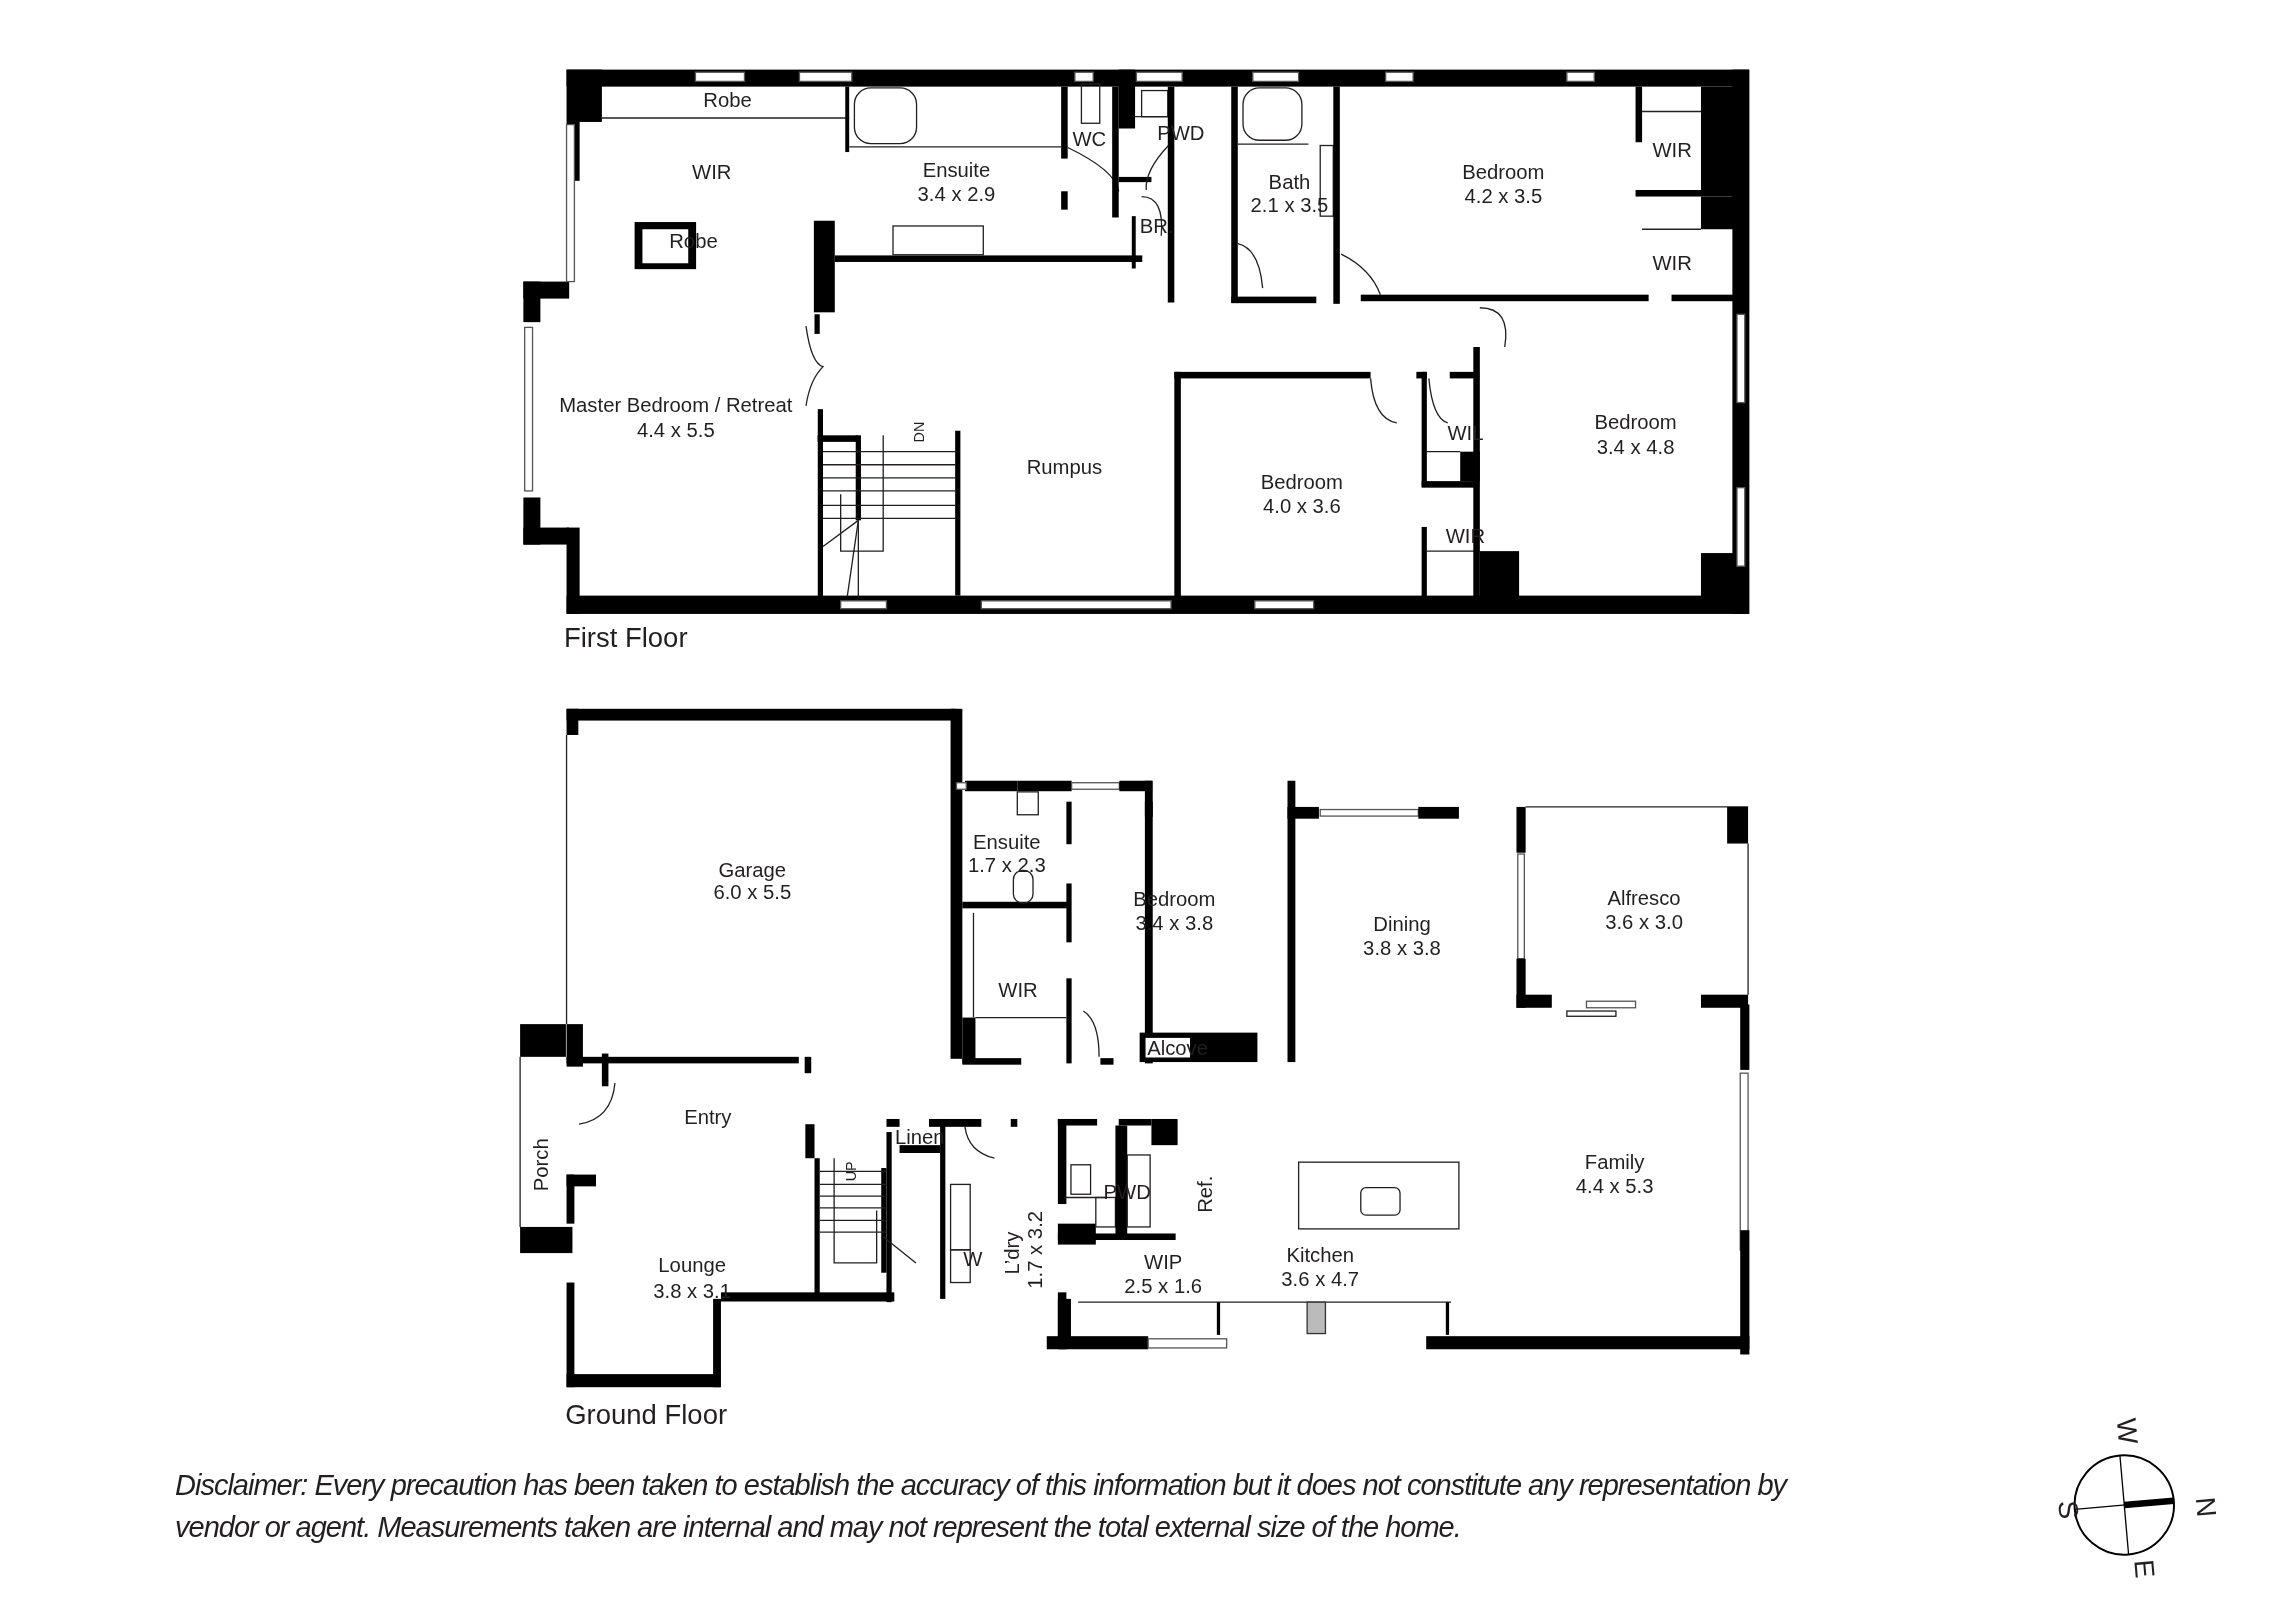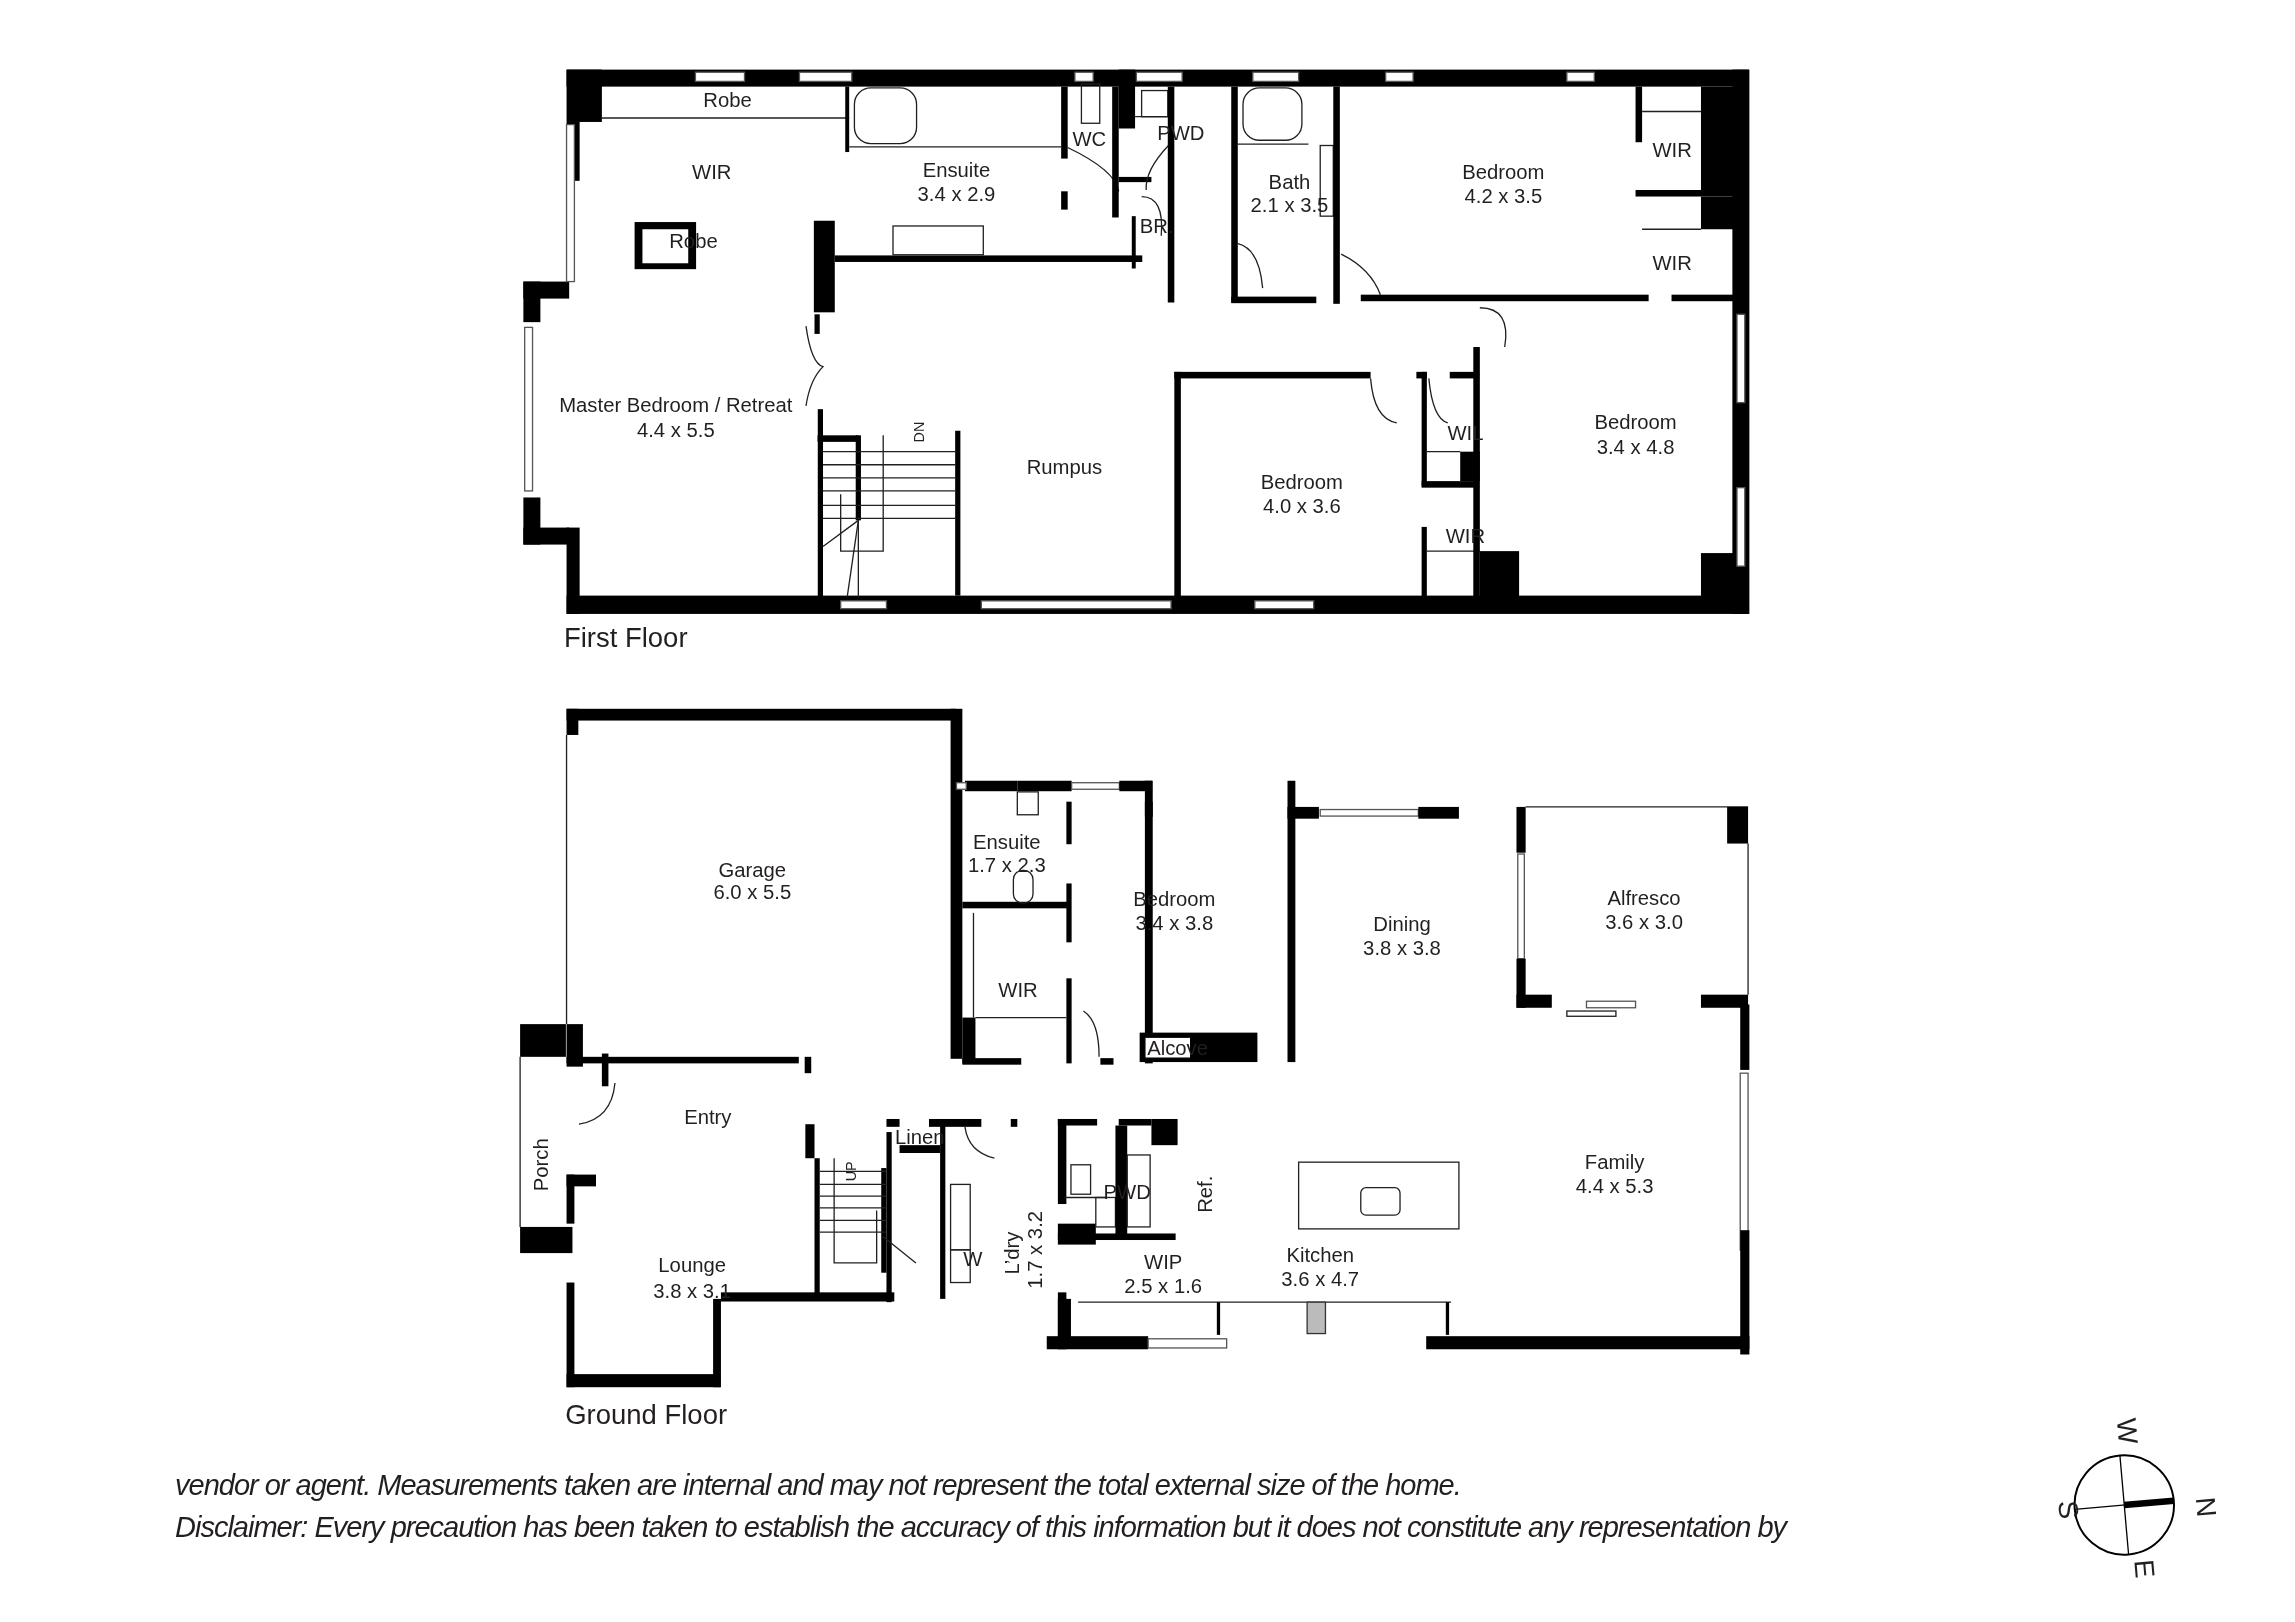--- a/index.html
+++ b/index.html
@@ -306,16 +306,16 @@
     <line x1="0" y1="-76" x2="0" y2="76" stroke="#000" stroke-width="2"></line>
     <line x1="0" y1="0" x2="76" y2="0" stroke="#000" stroke-width="10"></line>
     <text class="lbl" style="font-size:42px" transform="translate(110,14) rotate(90)">N</text>
     <text class="lbl" style="font-size:42px" transform="translate(-100,0) rotate(90)">S</text>
     <text class="lbl" style="font-size:42px" transform="translate(8,100) rotate(90)">E</text>
     <text class="lbl" style="font-size:42px" transform="translate(0,-112) rotate(90)">W</text>
   </g>
 </svg>
 
 <div id="disclaimer">
+  <div>Disclaimer: Every precaution has been taken to establish the accuracy of this information but it does not constitute any representation by</div>
   <div>vendor or agent. Measurements taken are internal and may not represent the total external size of the home.</div>
-  <div>Disclaimer: Every precaution has been taken to establish the accuracy of this information but it does not constitute any representation by</div>
 </div>
 
 
 </body></html>

